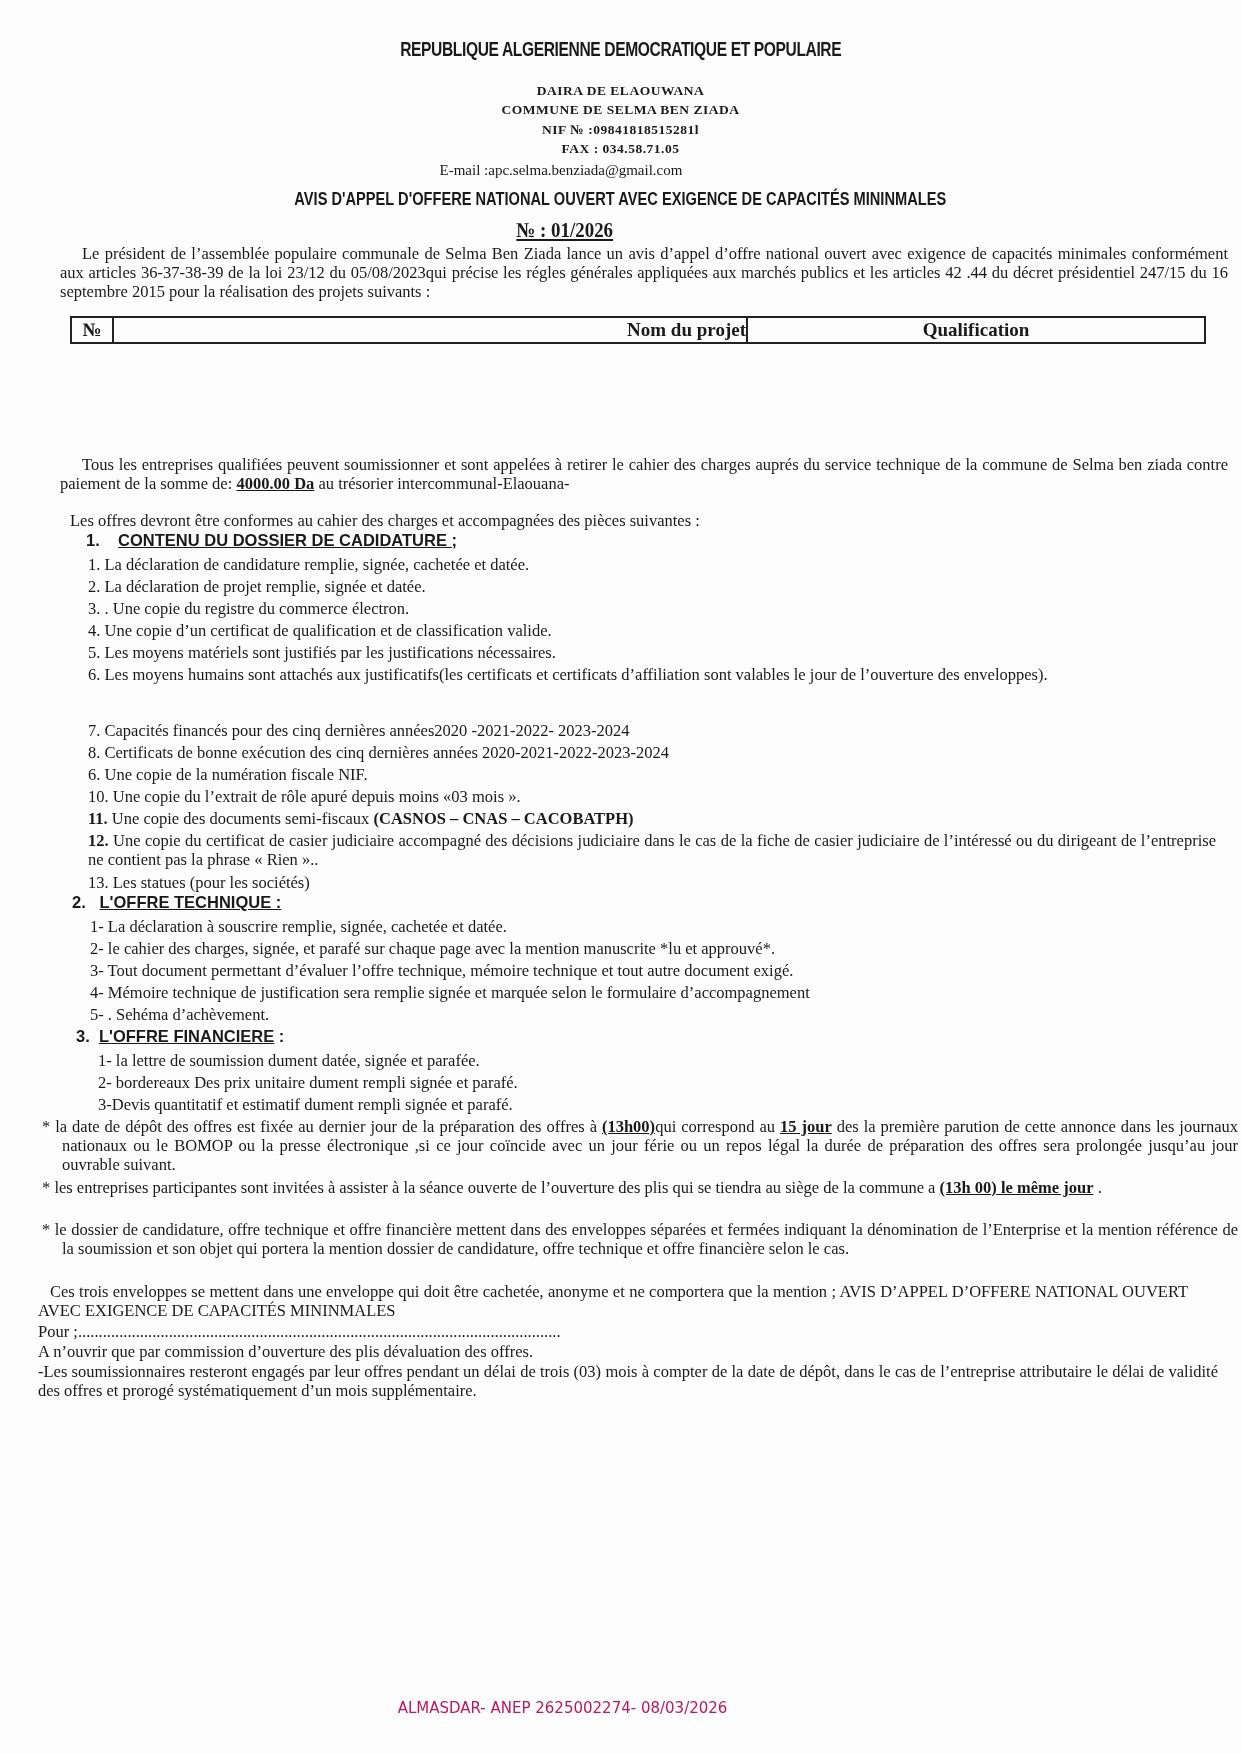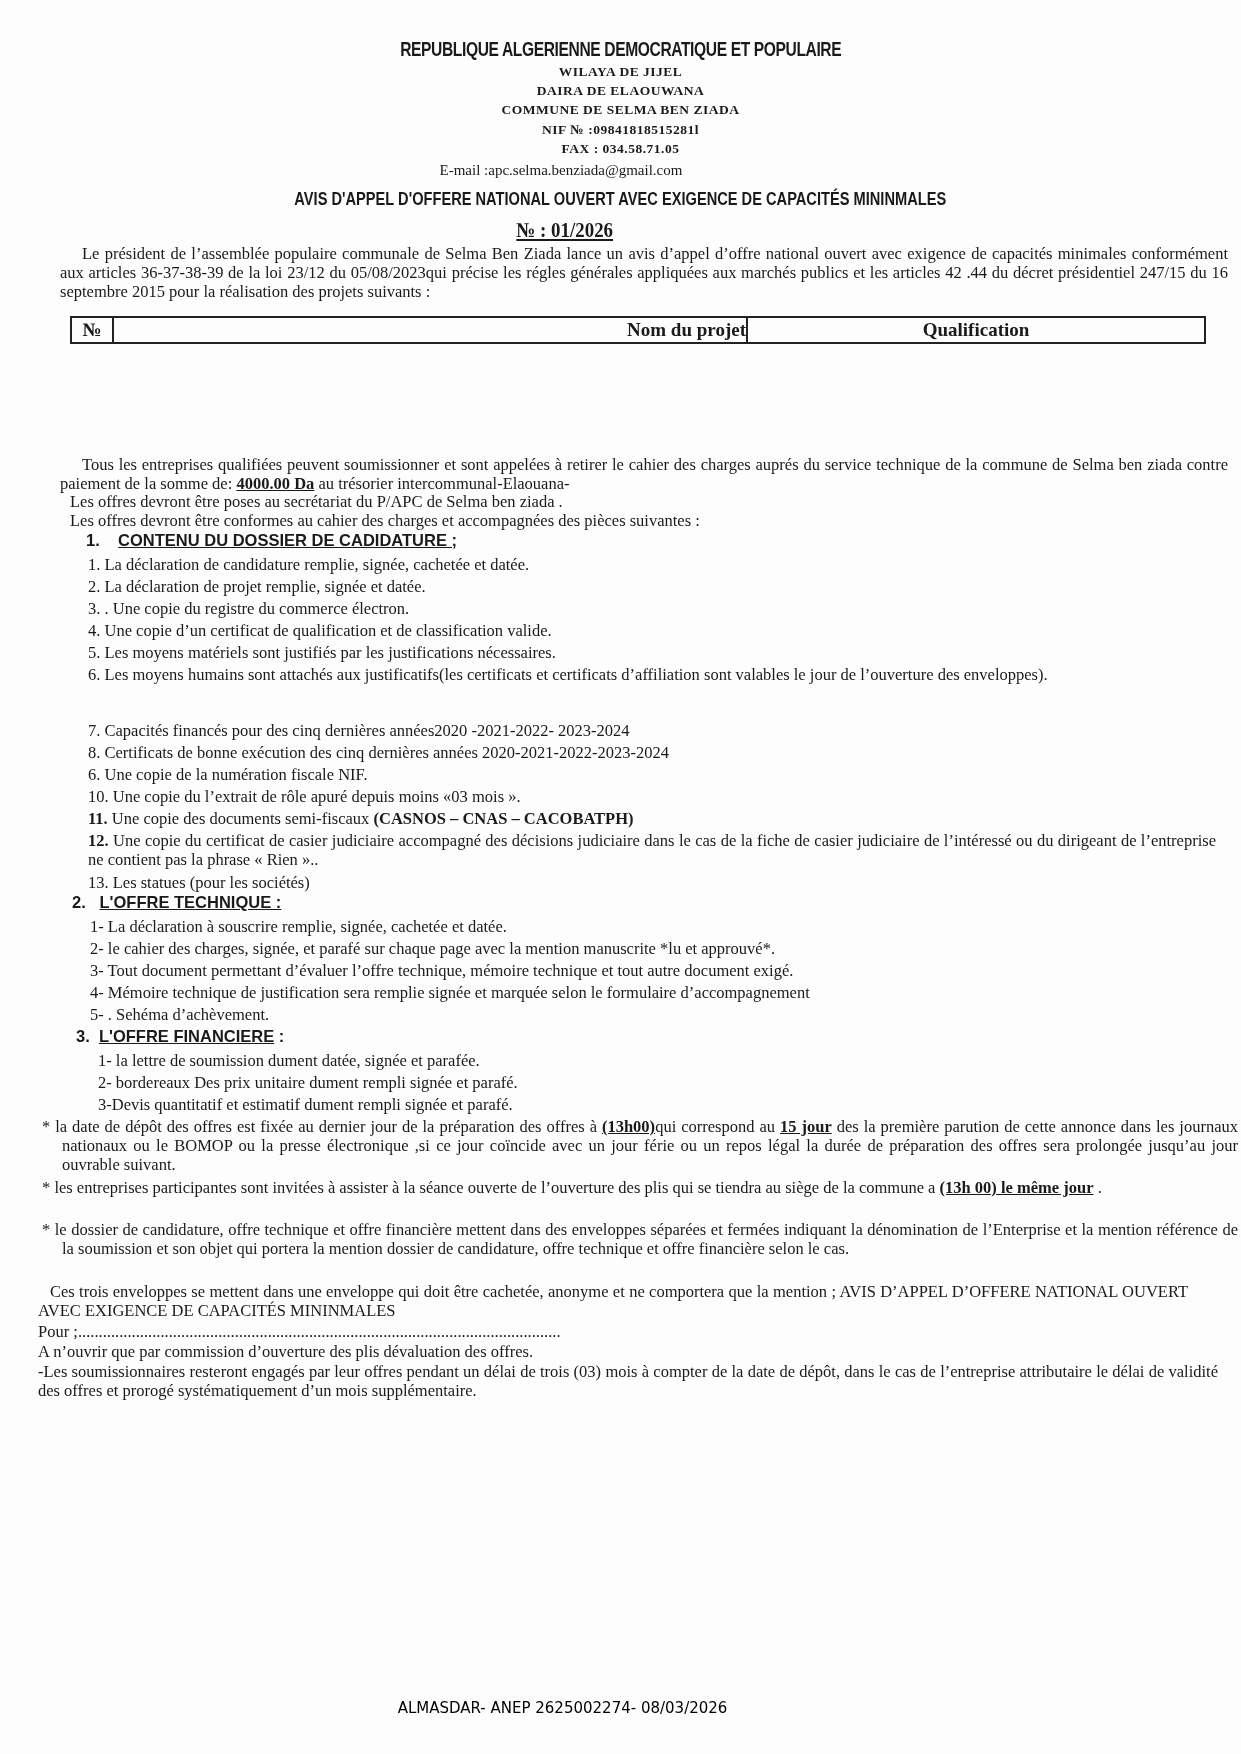--- a/index.html
+++ b/index.html
@@ -33,29 +33,28 @@
   .c-qual { text-align: center; font-size: 20px; line-height: 28px; }
 
   .block { left: 60px; width: 1168px; }
   .line { font-size: 16.5px; line-height: 19px; white-space: nowrap; }
   .sec-h { font-family: "Liberation Sans", "DejaVu Sans", sans-serif; font-weight: bold; font-size: 16.5px; }
   .sec-h u { text-decoration: underline; }
   .bold { font-weight: bold; }
   .ul { text-decoration: underline; font-weight: bold; }
   .justify { text-align: justify; white-space: normal; }
 
-  .footer { left: 0; width: 1125px; top: 1699px; font-family: "DejaVu Sans", sans-serif; font-size: 15px; text-align: center; color: #000000; }
+  .footer { left: 0; width: 1125px; top: 1699px; font-family: "DejaVu Sans", sans-serif; font-size: 15px; text-align: center; color: #be185d; }
 </style>
 </head>
 <body>
 
 <div class="page">
 
   <div class="abs hdr-main cond center"><span>REPUBLIQUE ALGERIENNE  DEMOCRATIQUE  ET POPULAIRE</span></div>
-  <div class="abs hdr-line serif center" style="top:64px">WILAYA DE JIJEL</div>
   <div class="abs hdr-line serif center" style="top:83px">DAIRA DE ELAOUWANA</div>
   <div class="abs hdr-line serif center" style="top:102px">COMMUNE DE SELMA BEN ZIADA</div>
   <div class="abs hdr-line serif center" style="top:122px">NIF № :09841818515281l</div>
   <div class="abs hdr-line serif center" style="top:141px">FAX : 034.58.71.05</div>
   <div class="abs hdr-email serif center">E-mail :apc.selma.benziada@gmail.com</div>
 
   <div class="abs title cond center"><span>AVIS D'APPEL D'OFFERE NATIONAL OUVERT AVEC EXIGENCE DE CAPACITÉS MININMALES</span></div>
   <div class="abs number serif center"><span>№ : 01/2026</span></div>
 
   <div class="abs intro para serif">Le président de l’assemblée populaire communale de Selma Ben Ziada lance un avis d’appel d’offre national ouvert avec exigence de capacités minimales conformément aux articles 36-37-38-39 de la loi 23/12 du 05/08/2023qui précise les régles générales appliquées aux marchés publics et les articles  42 .44 du décret présidentiel 247/15 du 16 septembre 2015 pour la réalisation des projets suivants :</div>
@@ -64,21 +63,20 @@
     <tbody>
         <tr class="hd">
       <td class="c-no">№</td>
       <td class="c-name" style="text-align:right;padding-left:0">Nom du projet</td>
       <td>Qualification</td>
     </tr>
   </tbody>
     </table>
 
   <div class="abs block para serif justify" style="top:455px; text-indent:22px"><span>Tous les entreprises qualifiées peuvent soumissionner et sont appelées à retirer le cahier des charges auprés du service technique de la commune de Selma ben ziada contre paiement de la somme de: </span><span class="ul">4000.00 Da</span><span> au trésorier intercommunal-Elaouana-</span></div>
-  <div class="abs line serif" style="left:70px; top:492px">Les offres devront être poses au secrétariat du P/APC de Selma ben ziada .</div>
   <div class="abs line serif" style="left:70px; top:511px">Les offres devront être conformes au cahier des charges et accompagnées des pièces suivantes :</div>
 
   <div class="abs sec-h" style="left:86px; top:531px"><span>1.</span>&nbsp;&nbsp;&nbsp;&nbsp;<u>CONTENU DU DOSSIER DE CADIDATURE ;</u></div>
   <div class="abs line serif" style="left:88px; top:555px">1. La déclaration de candidature remplie, signée, cachetée et datée.</div>
   <div class="abs line serif" style="left:88px; top:577px">2. La déclaration de projet remplie, signée et datée.</div>
   <div class="abs line serif" style="left:88px; top:599px">3. . Une copie du registre du commerce électron.</div>
   <div class="abs line serif" style="left:88px; top:621px">4. Une copie d’un certificat de qualification et de classification valide.</div>
   <div class="abs line serif" style="left:88px; top:643px">5. Les moyens matériels sont justifiés par les justifications nécessaires.</div>
   <div class="abs para serif justify" style="left:88px; width:1128px; top:665px; padding-left:0">6. Les moyens humains sont attachés aux justificatifs(les certificats et certificats d’affiliation sont valables le jour de l’ouverture des enveloppes).</div>
   <div class="abs line serif" style="left:88px; top:721px">7. Capacités financés pour des cinq  dernières années2020 -2021-2022- 2023-2024</div>

